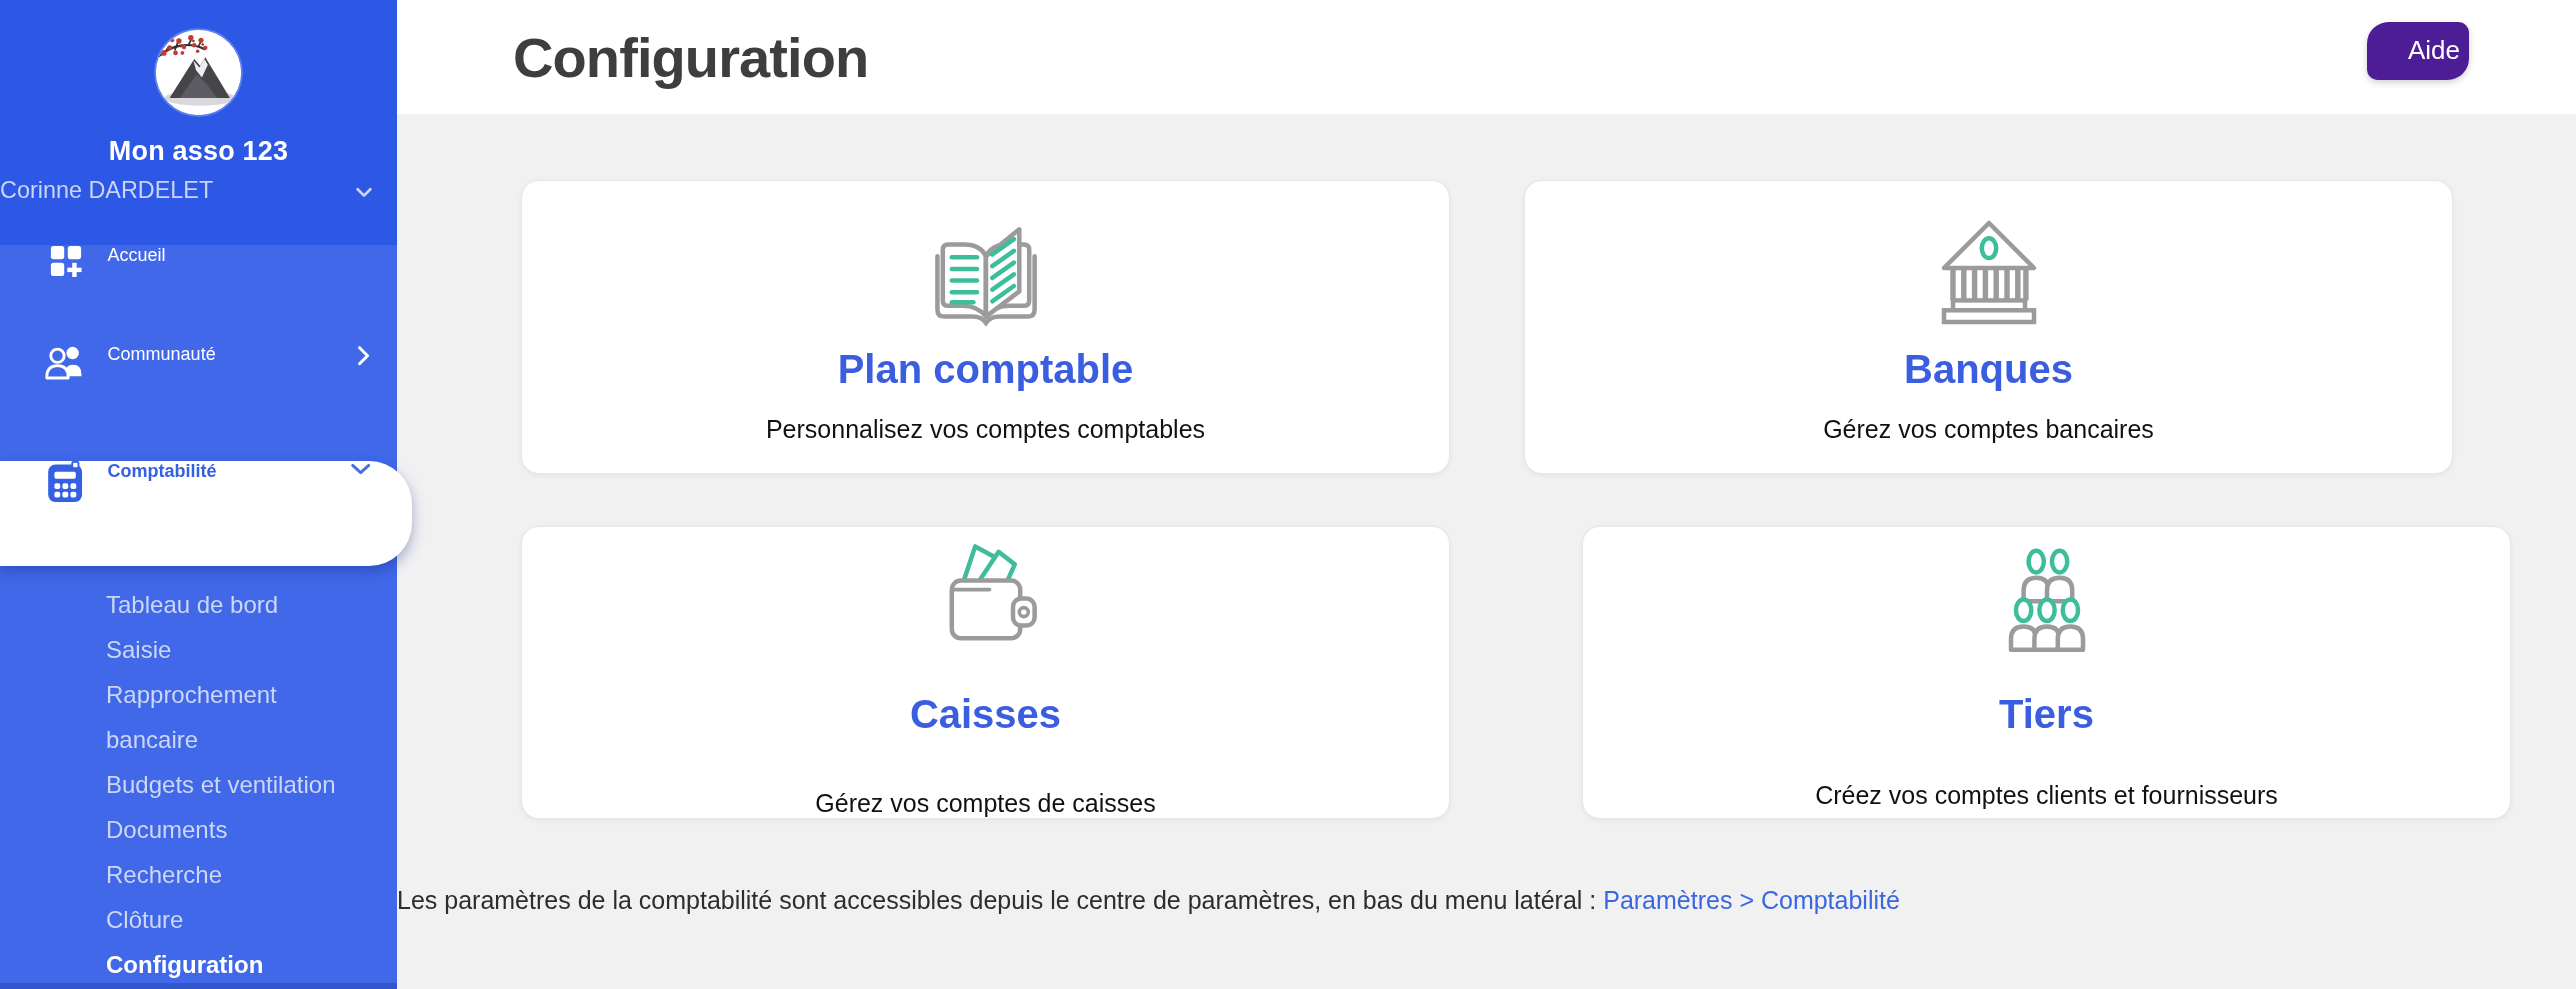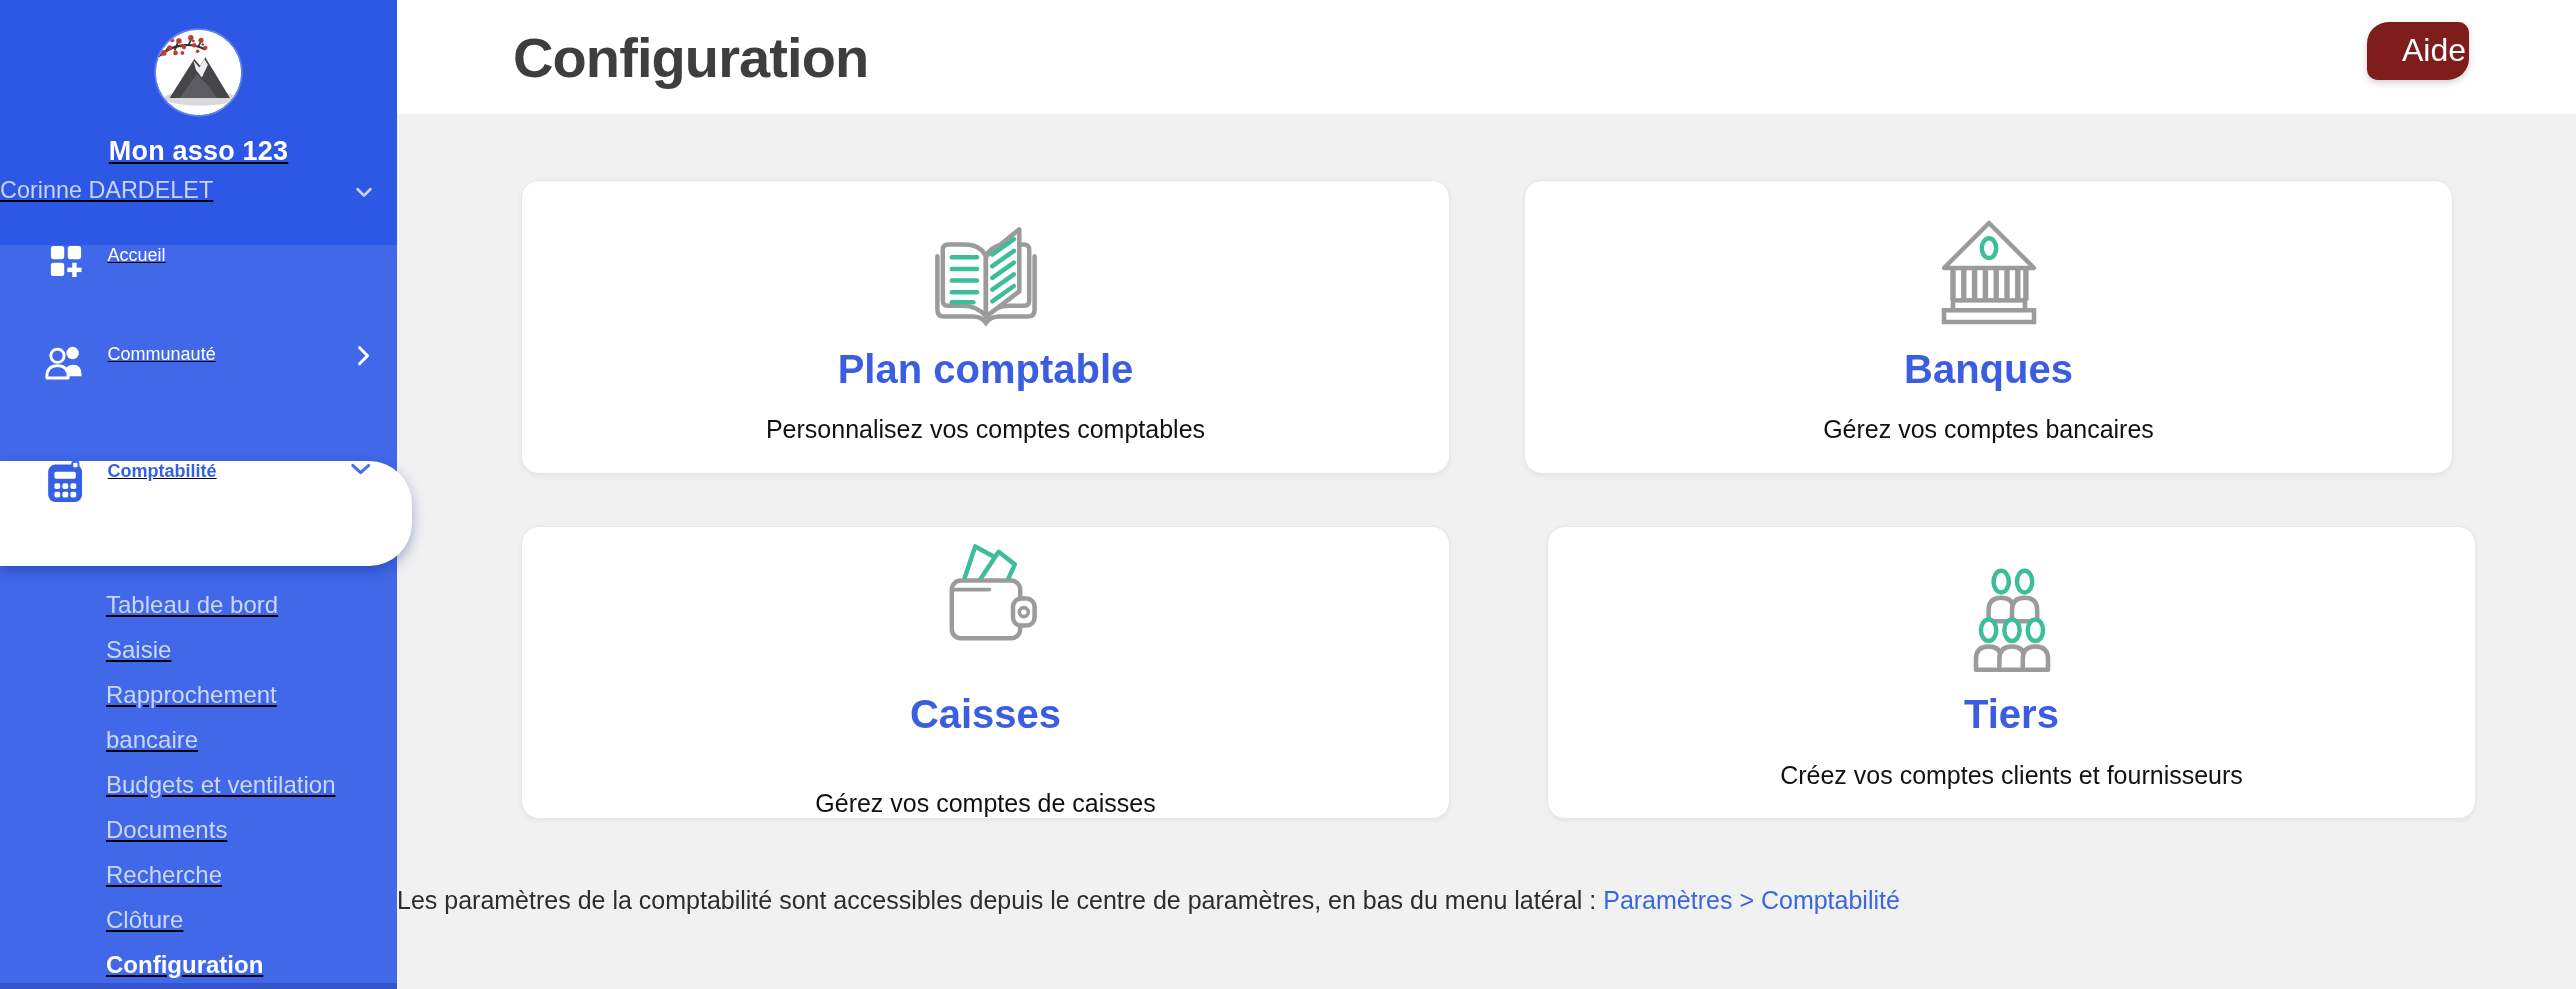--- a/index.html
+++ b/index.html
@@ -1,20 +1,20 @@
 <!DOCTYPE html>
 <html style="font-size:14.4px"><head>
 <meta charset="utf-8">
 <style>
   * { margin:0; padding:0; box-sizing:border-box; }
   html,body { width:2576px; height:989px; overflow:hidden; }
   body { font-family:"Liberation Sans", sans-serif; background:#f1f1f2; position:relative; }
 
   
-  .sidebar { position:absolute; left:0; top:0; width:397px; height:989px; background:#4068e8; z-index:5;text-decoration:underline; }
+  .sidebar { position:absolute; left:0; top:0; width:397px; height:989px; background:#4068e8; z-index:5; }
   .sidebar::after { content:""; position:absolute; left:0; bottom:0; width:397px; height:6.3px; background:#3356cf; }
 
   .account { height:245px; background:#2d58e5; display:flex; flex-direction:column; align-items:center; position:relative; }
   .avatar { margin-top:30px; width:85px; height:85px; border-radius:50%; overflow:hidden; background:#fff; box-shadow:0 0 0 1.8px rgba(255,255,255,.25); }
   .org-name { margin-top:20.7px; color:#ffffff; font-size:27px; font-weight:bold; letter-spacing:0.2px; }
   .user-row { margin-top:10.8px; width:100%; text-align:left; position:relative; color:#c9d4f6; font-size:23.4px; }
   .user-chevron { position:absolute; right:23.4px; top:3.6px; }
 
   .menu-item { height:108px; display:flex; align-items:flex-start; padding:0 25px 0 45px; color:#ffffff; font-size:18px; font-weight:500; cursor:pointer; }
   .menu-item.first { height:99px; }
@@ -24,32 +24,32 @@
   .menu-item.active-pill { height:105px; width:412px; margin-top:9px; background:#ffffff; border-radius:0 43px 43px 0;
       box-shadow:0 5.4px 12.6px rgba(15,35,120,.35); color:#3461e3; font-weight:600; padding-right:40px; }
 
   .submenu { padding:16px 36px 0 106px; }
   .submenu-item { font-size:24px; line-height:45px; color:#ccd7f6; cursor:pointer; }
   .submenu-item.active { color:#ffffff; font-weight:bold; }
 
   
   .topbar { position:absolute; left:397px; top:0; width:2179px; height:114px; background:#ffffff; }
   .page-title { position:absolute; left:116px; top:50%; transform:translateY(-50%); font-size:56px; font-weight:800; color:#3e3e3e; letter-spacing:-0.9px; }
-  .help-btn { position:absolute; right:107px; top:21.6px; width:102px; height:58px; background:#7f1d1d; color:#fff;
-      font-size:32px; font-family:inherit; border:none; border-radius:21.6px 10.8px 21.6px 10.8px; cursor:pointer;
+  .help-btn { position:absolute; right:107px; top:21.6px; width:102px; height:58px; background:#4c1d95; color:#fff;
+      font-size:26px; font-family:inherit; border:none; border-radius:21.6px 10.8px 21.6px 10.8px; cursor:pointer;
       box-shadow:0 2.7px 7.2px rgba(0,0,0,.18);padding-left:32px; }
 
   
   .content { position:absolute; left:397px; top:114px; width:2179px; height:673px; background:#f1f1f2; }
   .card { position:absolute; width:929px; height:294px; background:#ffffff; border:0.9px solid #e7e7e9; border-radius:18px;
       box-shadow:0 1.8px 5.4px rgba(0,0,0,.05); display:flex; flex-direction:column; align-items:center; justify-content:center; cursor:pointer; }
   .card-1 { left:124px;  top:66px; }
   .card-2 { left:1127px; top:66px; }
   .card-3 { left:124px;  top:412px; height:293px;gap:28px; }
-  .card-4 { left:1150px; top:412px; height:293px; }
+  .card-4 { left:1185px; top:412px; height:293px;gap:20px; }
   .card-icon { height:126px; display:flex; align-items:center; justify-content:center; }
   .card-title { margin-top:10.8px; font-size:40px; font-weight:bold; color:#3b5de0; }
   .card-sub { margin-top:23.4px; font-size:25px; color:#111111; }
 
   .note { position:absolute; left:0; right:0; top:772px; text-align:left; font-size:25px; color:#2d2d2d; }
   .note a { color:#3a66e0; text-decoration:none; cursor:pointer; }
 </style>
 </head>
 <body>
 

